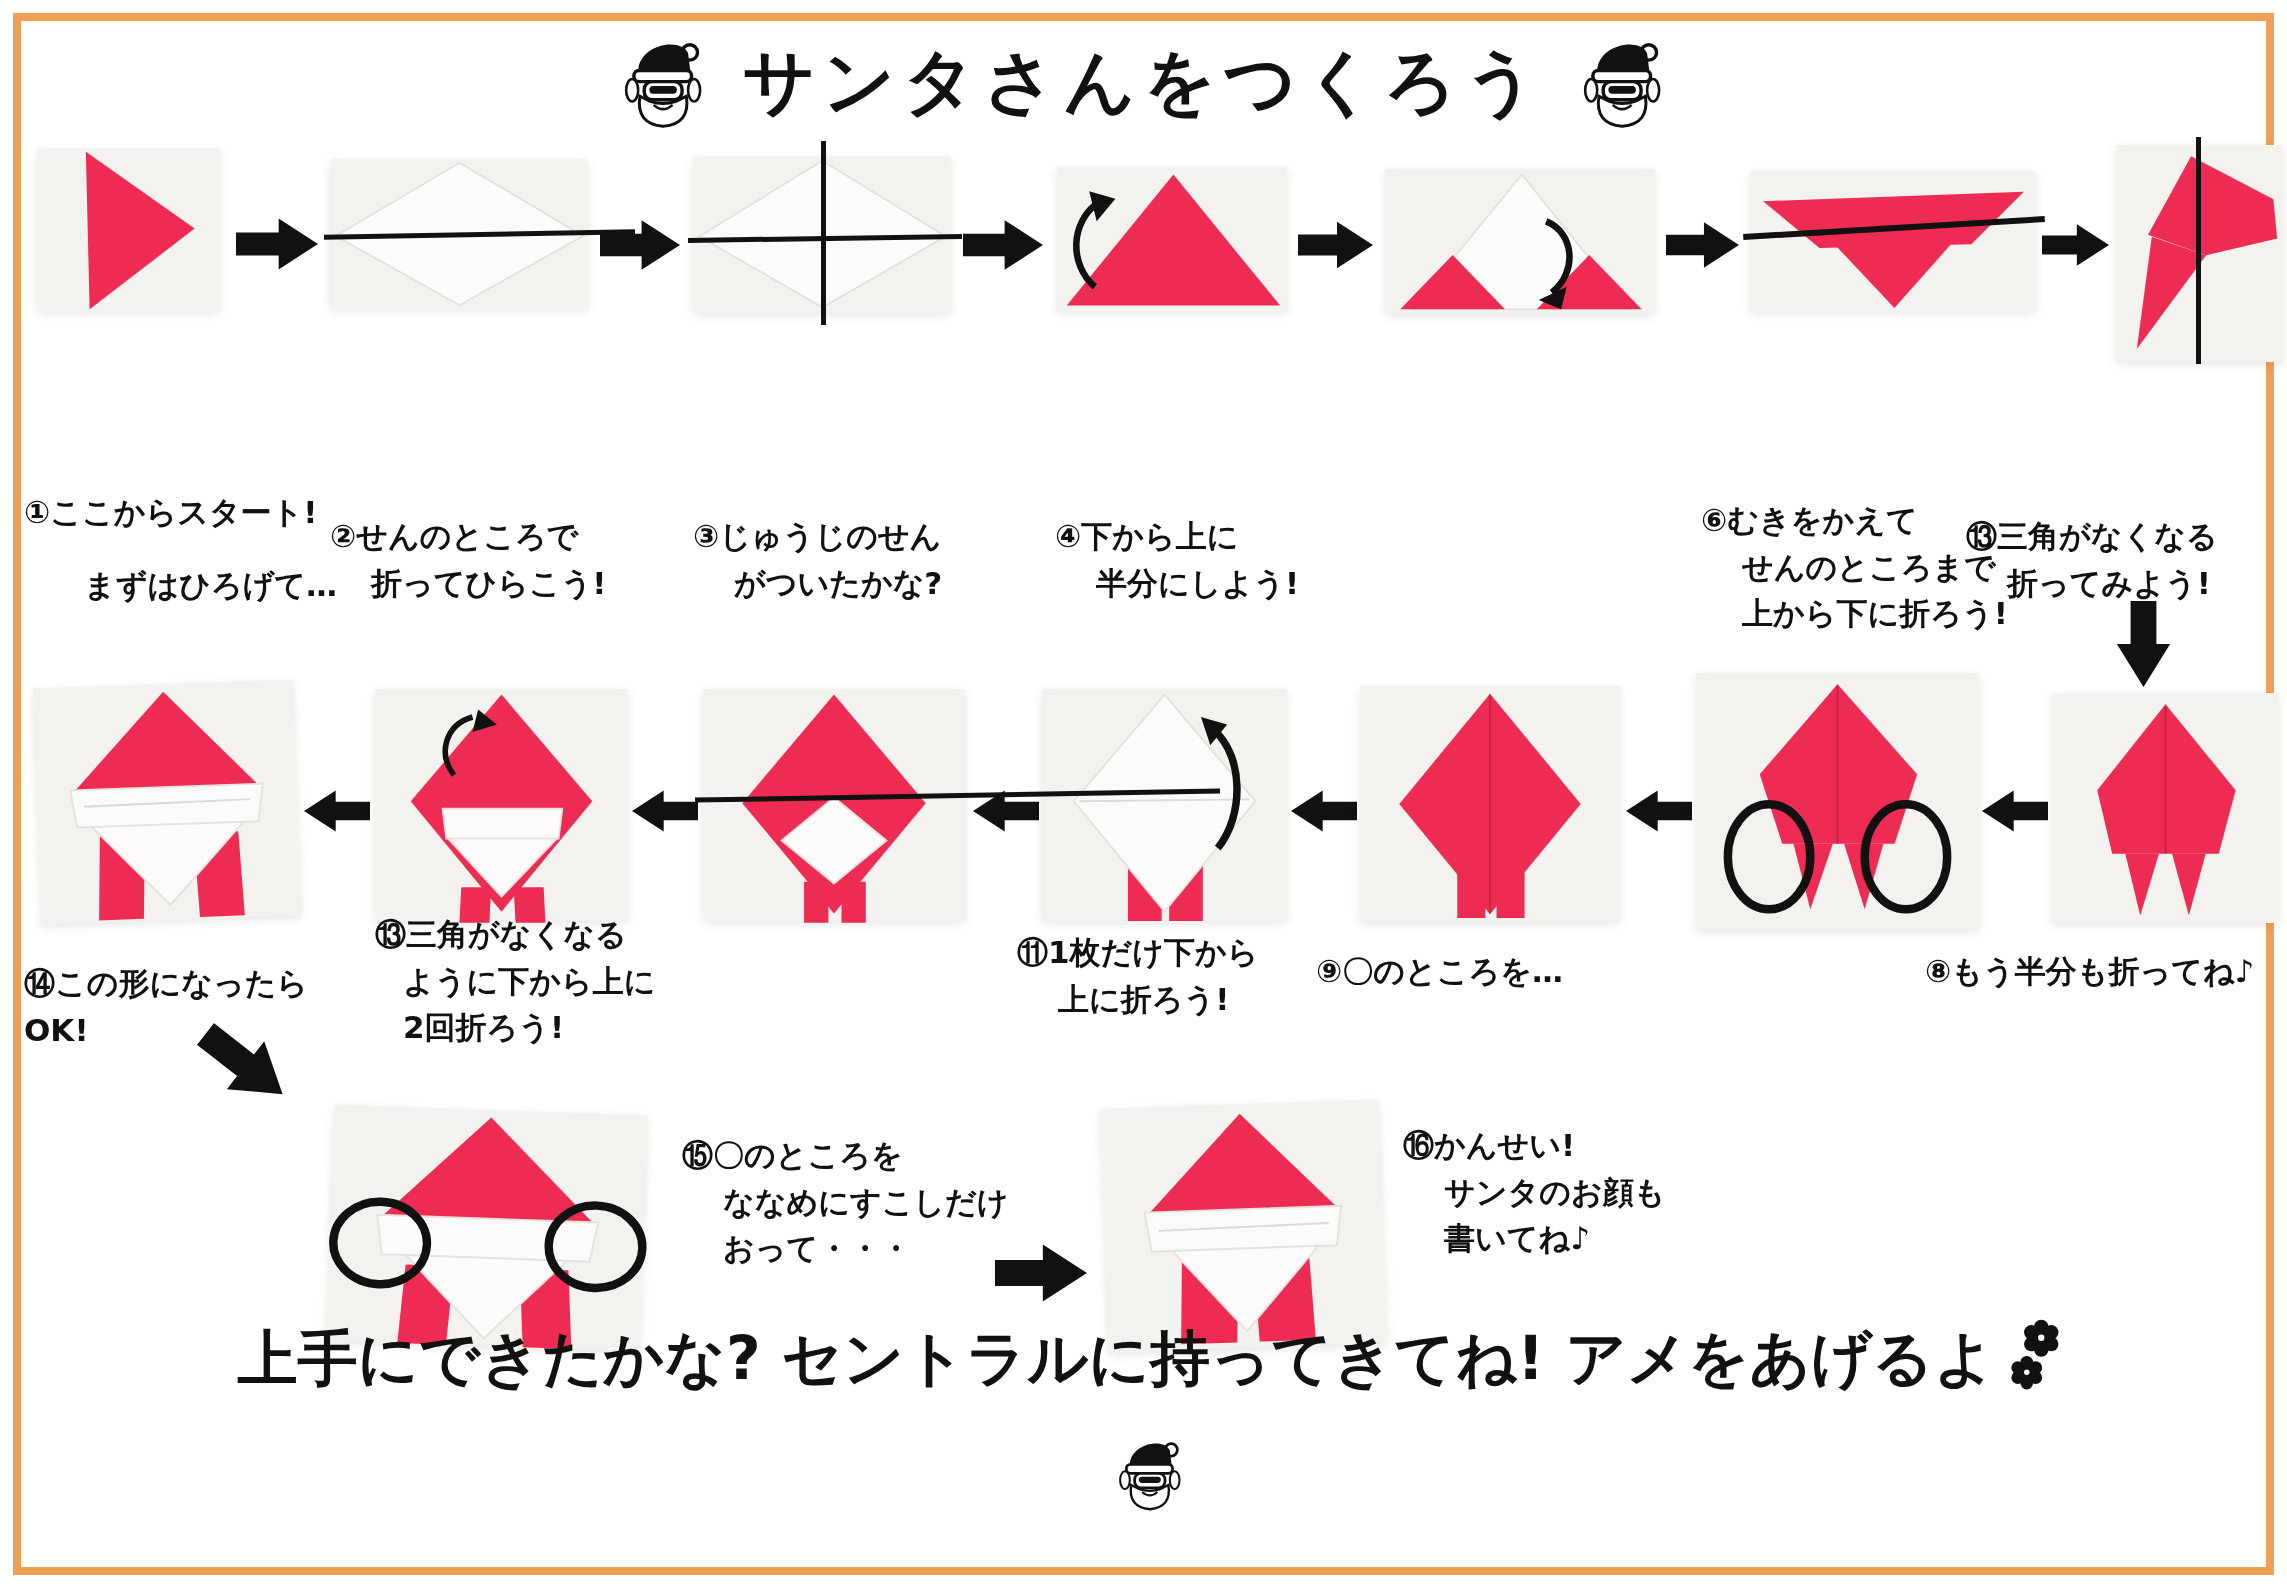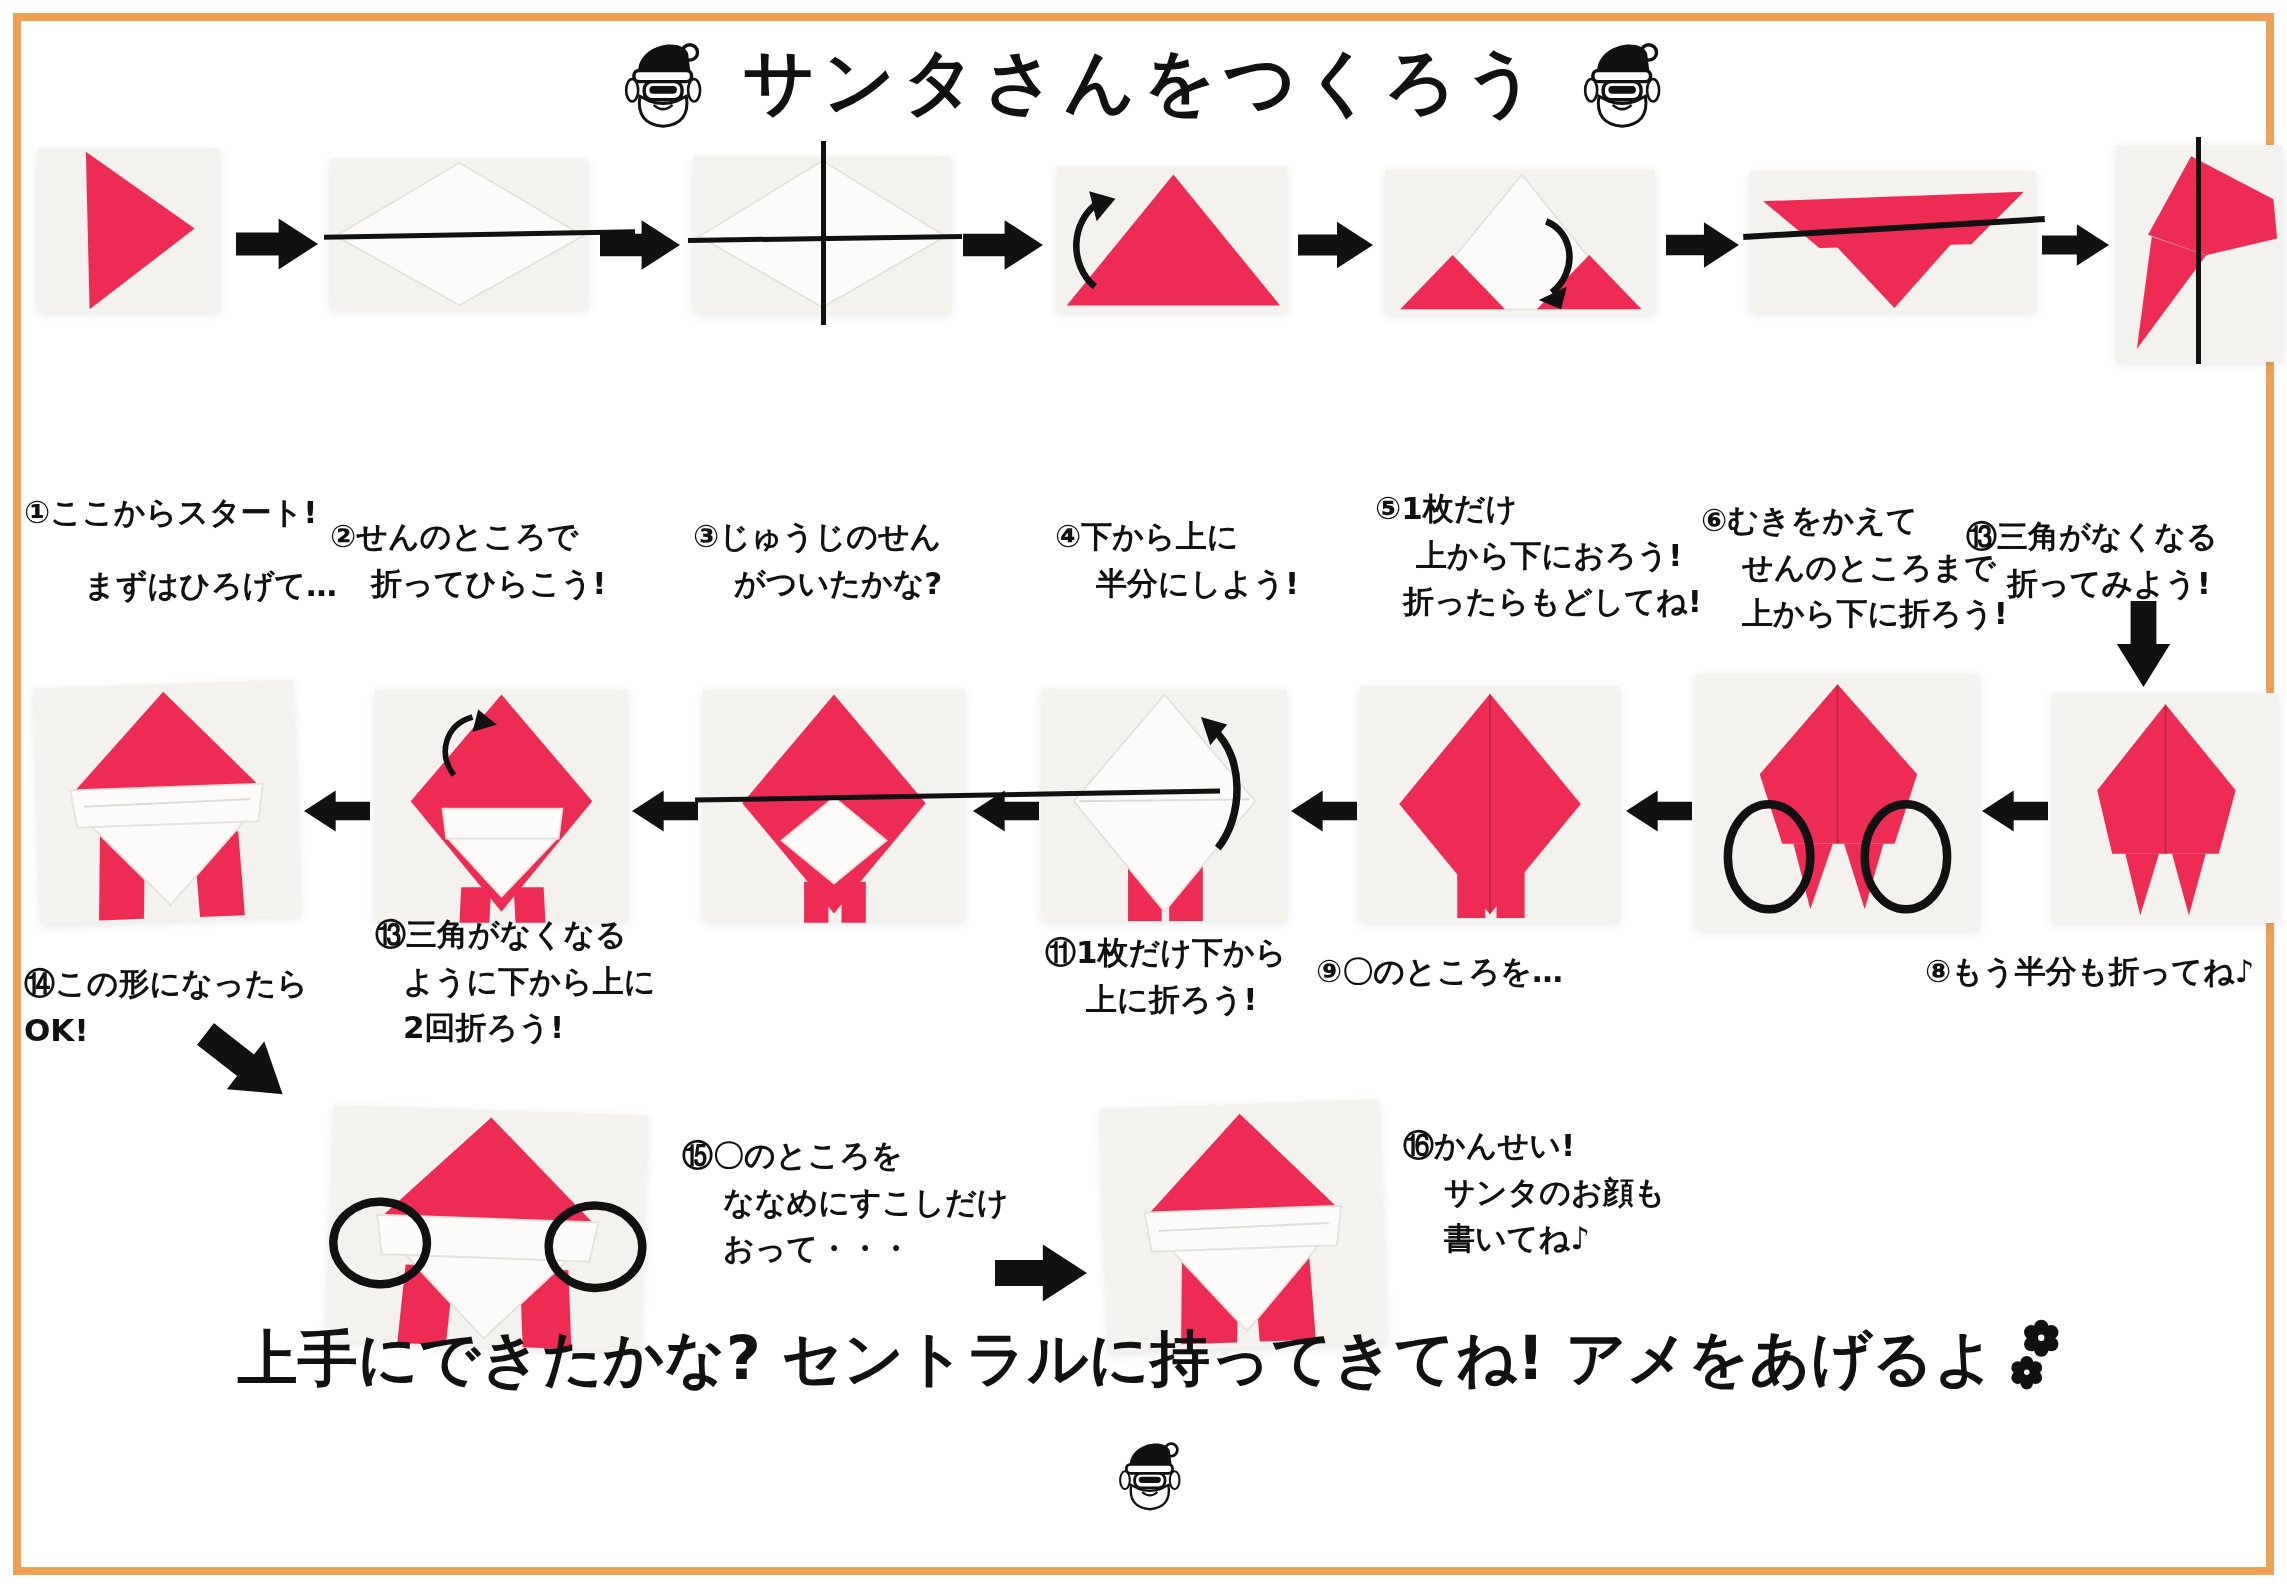--- a/index.html
+++ b/index.html
@@ -167,25 +167,20 @@
     <div class="cline ind2">折ってひらこう!</div>
   </div>
   <div class="caption" style="left:693px;top:513px;">
     <div class="cline">③じゅうじのせん</div>
     <div class="cline ind2">がついたかな?</div>
   </div>
   <div class="caption" style="left:1055px;top:513px;">
     <div class="cline">④下から上に</div>
     <div class="cline ind2">半分にしよう!</div>
   </div>
-  <div class="caption" style="left:1375px;top:485px;">
-    <div class="cline">⑤1枚だけ</div>
-    <div class="cline ind2">上から下におろう!</div>
-    <div class="cline ind1">折ったらもどしてね!</div>
-  </div>
   <div class="caption" style="left:1701px;top:497px;">
     <div class="cline">⑥むきをかえて</div>
     <div class="cline ind2">せんのところまで</div>
     <div class="cline ind2">上から下に折ろう!</div>
   </div>
   <div class="caption" style="left:1966px;top:513px;">
     <div class="cline">⑬三角がなくなる</div>
     <div class="cline ind2">折ってみよう!</div>
   </div>
 
@@ -295,21 +290,21 @@
 
   <div class="caption" style="left:24px;top:932px;margin-top:28px;">
     <div class="cline">⑭この形になったら</div>
     <div class="cline">OK!</div>
   </div>
   <div class="caption" style="left:375px;top:911px;">
     <div class="cline">⑬三角がなくなる</div>
     <div class="cline ind1">ように下から上に</div>
     <div class="cline ind1">2回折ろう!</div>
   </div>
-  <div class="caption" style="left:1017px;top:929px;margin-left:28px;">
+  <div class="caption" style="left:1017px;top:929px;">
     <div class="cline">⑪1枚だけ下から</div>
     <div class="cline ind2">上に折ろう!</div>
   </div>
   <div class="caption" style="left:1316px;top:948px;">
     <div class="cline">⑨〇のところを…</div>
   </div>
   <div class="caption" style="left:1925px;top:948px;">
     <div class="cline">⑧もう半分も折ってね♪</div>
   </div>
 

